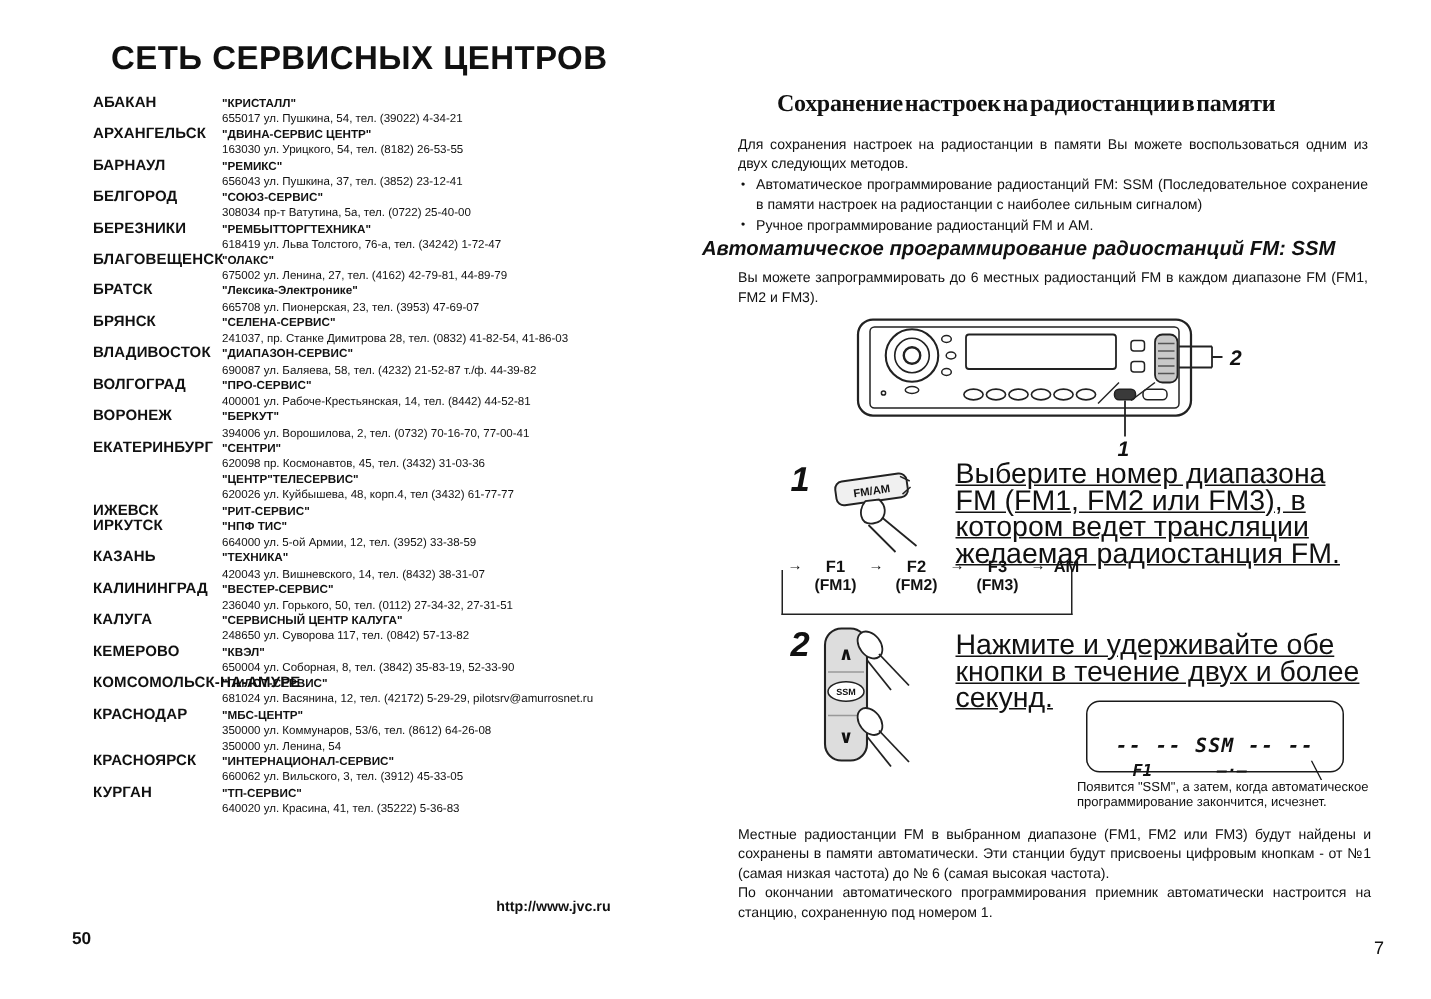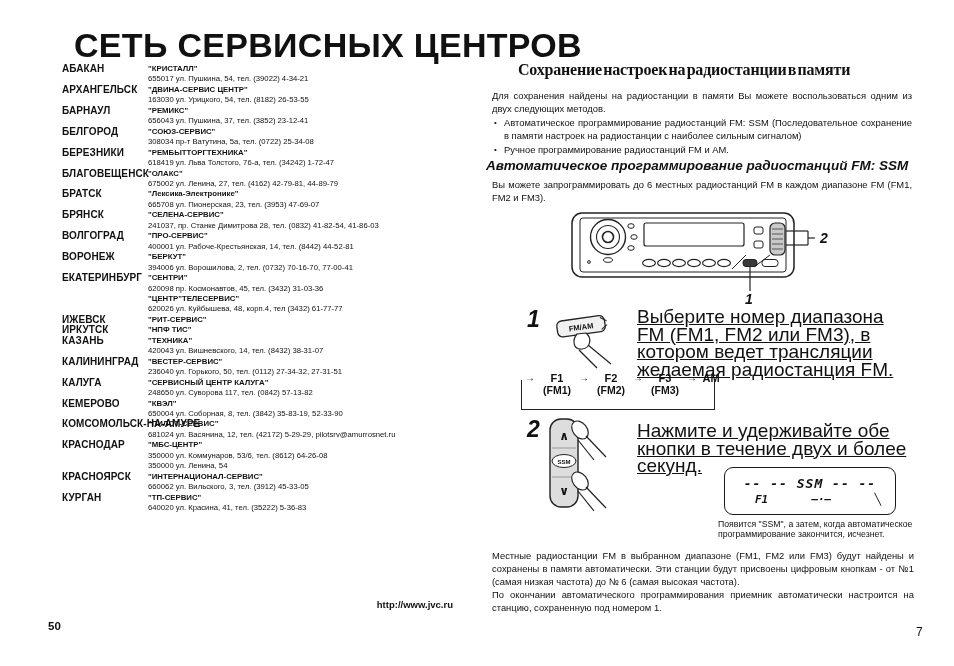--- a/index.html
+++ b/index.html
@@ -5,51 +5,51 @@
   html,body{margin:0;padding:0;}
   body{
     width:954px;height:666px;position:relative;overflow:hidden;
     background:#fff;color:#111;
     font-family:"Liberation Sans","DejaVu Sans",sans-serif;
     -webkit-font-smoothing:antialiased;
   }
   
   .doc-title{
     position:absolute;left:74px;top:26px;
-    font-size:34px;font-weight:bold;letter-spacing:.3px;white-space:nowrap;
+    font-size:22px;font-weight:bold;letter-spacing:.3px;white-space:nowrap;
   }
   .sc-list{position:absolute;left:62px;top:64px;width:402px;}
   .sc-row{display:flex;align-items:flex-start;}
   .sc-city{
     width:86px;flex:0 0 86px;font-weight:bold;font-size:10px;line-height:10.45px;
     white-space:nowrap;letter-spacing:.1px;
   }
   .sc-entries{flex:1;}
   .sc-name{font-weight:bold;font-size:7.8px;line-height:10.45px;white-space:nowrap;}
   .sc-line{font-size:7.7px;line-height:10.45px;white-space:nowrap;}
   .website{
-    position:absolute;left:285px;top:599px;width:168px;text-align:right;
+    position:absolute;left:285px;top:599px;width:168px;text-align:center;
     font-weight:bold;font-size:9.5px;
   }
   .pageno-left{position:absolute;left:48px;top:620px;font-weight:bold;font-size:11.5px;}
   .pageno-right{position:absolute;left:916px;top:625px;font-size:12px;}
   
   .section-title{
     position:absolute;left:518px;top:61px;width:404px;
     font-family:"Liberation Serif","DejaVu Serif",serif;
     font-weight:bold;font-size:16px;word-spacing:-2.5px;letter-spacing:-.2px;
     white-space:nowrap;
   }
   .intro-block{position:absolute;left:492px;top:90px;width:420px;font-size:9.4px;line-height:12.9px;}
   .intro-p{text-align:justify;margin:0;}
   .bullet-row{display:flex;margin-top:1px;}
   .bullet{flex:0 0 10px;font-size:8px;line-height:12.9px;padding-left:2px;}
   .bullet-text{flex:1;text-align:justify;}
   .subsection-title{
-    position:absolute;left:486px;top:158px;width:430px;
+    position:absolute;left:468px;top:158px;width:430px;
     font-weight:bold;font-style:italic;font-size:13.5px;white-space:nowrap;
   }
   .subsection-intro{position:absolute;left:492px;top:179px;width:420px;font-size:9.4px;line-height:12.9px;text-align:justify;}
   .stereo-svg{position:absolute;left:556px;top:205px;}
   .step-number{position:absolute;font-weight:bold;font-style:italic;font-size:23px;}
   .step1-number{left:527px;top:306px;}
   .step2-number{left:527px;top:416px;}
   .fmam-svg{position:absolute;left:545px;top:312px;}
   .rocker-svg{position:absolute;left:544px;top:415px;}
   .step-text{position:absolute;left:637px;width:276px;font-size:19px;line-height:17.6px;text-decoration:underline;}
@@ -66,21 +66,21 @@
   .cyc-col.last{width:26px;text-align:center;}
   .cyc-top{font-weight:bold;font-size:11px;line-height:12px;}
   .cyc-bottom{font-weight:bold;font-size:10.5px;line-height:12px;}
   .cyc-arrow{width:12px;text-align:center;font-weight:bold;font-size:10px;line-height:12px;}
   
   .lcd{
     position:absolute;left:724px;top:467px;width:172px;height:48px;
     border:1.6px solid #1a1a1a;border-radius:9px;box-sizing:border-box;
     font-family:"DejaVu Sans Mono","Liberation Mono",monospace;font-style:italic;
   }
-  .lcd-line1{margin-top:8px;text-align:center;font-weight:bold;font-size:13px;letter-spacing:1px;}
+  .lcd-line1{margin-top:22px;text-align:center;font-weight:bold;font-size:13px;letter-spacing:1px;}
   .lcd-line2{display:flex;justify-content:space-between;padding:2px 14px 0 30px;font-size:11px;font-weight:bold;}
   .lcd-caption{position:absolute;left:718px;top:520px;width:198px;font-size:8.7px;line-height:9.7px;}
   .outro-block{position:absolute;left:492px;top:549px;width:422px;font-size:9.4px;line-height:13px;}
   .outro-block p{margin:0;text-align:justify;}
   svg text{font-family:"Liberation Sans","DejaVu Sans",sans-serif;}
 </style>
 </head>
 <body>
 
 <div class="doc-title">СЕТЬ СЕРВИСНЫХ ЦЕНТРОВ</div>
@@ -104,21 +104,21 @@
       <div class="sc-city">БАРНАУЛ</div>
       <div class="sc-entries">
         <div class="sc-name">"РЕМИКС"</div>
         <div class="sc-line">656043 ул. Пушкина, 37, тел. (3852) 23-12-41</div>
       </div>
     </div>
     <div class="sc-row">
       <div class="sc-city">БЕЛГОРОД</div>
       <div class="sc-entries">
         <div class="sc-name">"СОЮЗ-СЕРВИС"</div>
-        <div class="sc-line">308034 пр-т Ватутина, 5а, тел. (0722) 25-34-08</div>
+        <div class="sc-line">308034 пр-т Ватутина, 5а, тел. (0722) 25-40-00</div>
       </div>
     </div>
     <div class="sc-row">
       <div class="sc-city">БЕРЕЗНИКИ</div>
       <div class="sc-entries">
         <div class="sc-name">"РЕМБЫТТОРГТЕХНИКА"</div>
         <div class="sc-line">618419 ул. Льва Толстого, 76-а, тел. (34242) 1-72-47</div>
       </div>
     </div>
     <div class="sc-row">
@@ -133,20 +133,27 @@
       <div class="sc-entries">
         <div class="sc-name">"Лексика-Электронике"</div>
         <div class="sc-line">665708 ул. Пионерская, 23, тел. (3953) 47-69-07</div>
       </div>
     </div>
     <div class="sc-row">
       <div class="sc-city">БРЯНСК</div>
       <div class="sc-entries">
         <div class="sc-name">"СЕЛЕНА-СЕРВИС"</div>
         <div class="sc-line">241037, пр. Станке Димитрова 28, тел. (0832) 41-82-54, 41-86-03</div>
+      </div>
+    </div>
+    <div class="sc-row">
+      <div class="sc-city">ВЛАДИВОСТОК</div>
+      <div class="sc-entries">
+        <div class="sc-name">"ДИАПАЗОН-СЕРВИС"</div>
+        <div class="sc-line">690087 ул. Баляева, 58, тел. (4232) 21-52-87 т./ф. 44-39-82</div>
       </div>
     </div>
     <div class="sc-row">
       <div class="sc-city">ВОЛГОГРАД</div>
       <div class="sc-entries">
         <div class="sc-name">"ПРО-СЕРВИС"</div>
         <div class="sc-line">400001 ул. Рабоче-Крестьянская, 14, тел. (8442) 44-52-81</div>
       </div>
     </div>
     <div class="sc-row">
@@ -168,20 +175,21 @@
     <div class="sc-row">
       <div class="sc-city">ИЖЕВСК</div>
       <div class="sc-entries">
         <div class="sc-name">"РИТ-СЕРВИС"</div>
       </div>
     </div>
     <div class="sc-row">
       <div class="sc-city">ИРКУТСК</div>
       <div class="sc-entries">
         <div class="sc-name">"НПФ ТИС"</div>
+        <div class="sc-line">664000 ул. 5-ой Армии, 12, тел. (3952) 33-38-59</div>
       </div>
     </div>
     <div class="sc-row">
       <div class="sc-city">КАЗАНЬ</div>
       <div class="sc-entries">
         <div class="sc-name">"ТЕХНИКА"</div>
         <div class="sc-line">420043 ул. Вишневского, 14, тел. (8432) 38-31-07</div>
       </div>
     </div>
     <div class="sc-row">
@@ -235,21 +243,21 @@
       </div>
     </div>
   </div>
 
 <div class="website">http://www.jvc.ru</div>
 <div class="pageno-left">50</div>
 
 <div class="section-title">Сохранение настроек на радиостанции в памяти</div>
 
 <div class="intro-block">
-  <p class="intro-p">Для сохранения найдены на радиостанции в памяти Вы можете воспользоваться одним из двух следующих методов.</p>
+  <p class="intro-p">Для сохранения настроек на радиостанции в памяти Вы можете воспользоваться одним из двух следующих методов.</p>
   <div class="bullet-row">
     <span class="bullet">•</span>
     <div class="bullet-text">Автоматическое программирование радиостанций FM: SSM (Последовательное сохранение в памяти настроек на радиостанции с наиболее сильным сигналом)</div>
   </div>
   <div class="bullet-row">
     <span class="bullet">•</span>
     <div class="bullet-text">Ручное программирование радиостанций FM и AM.</div>
   </div>
 </div>
 

